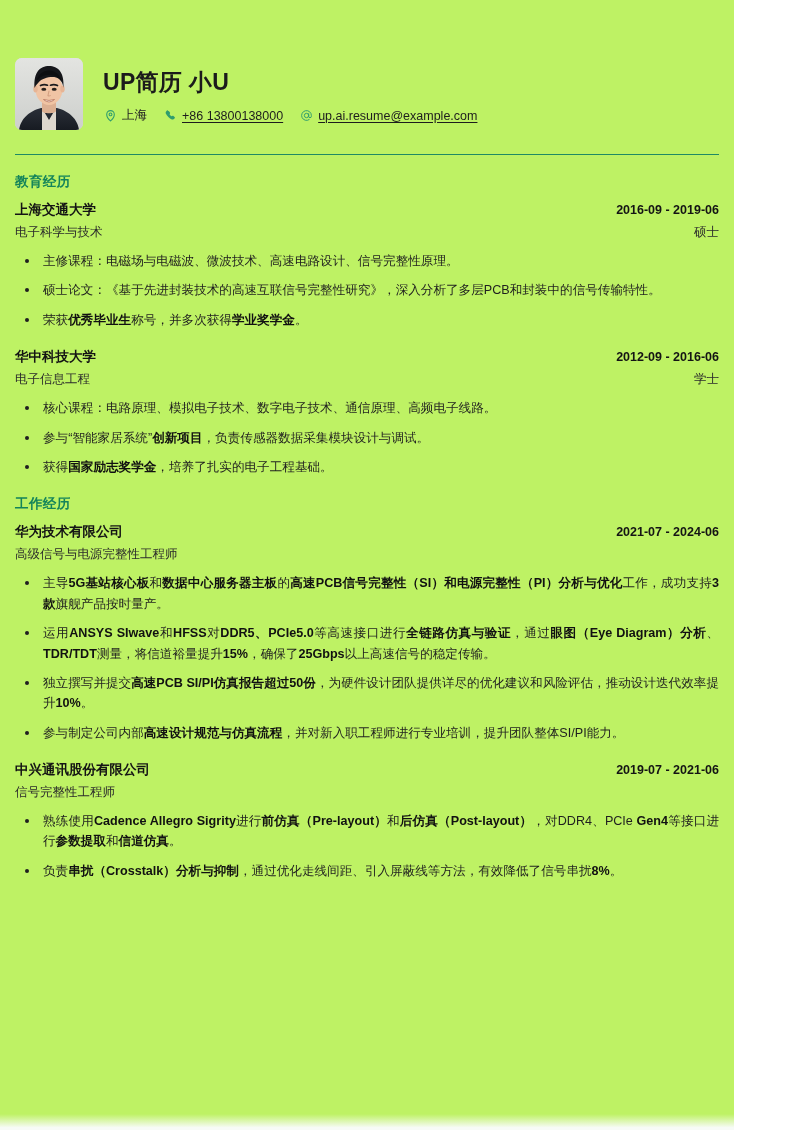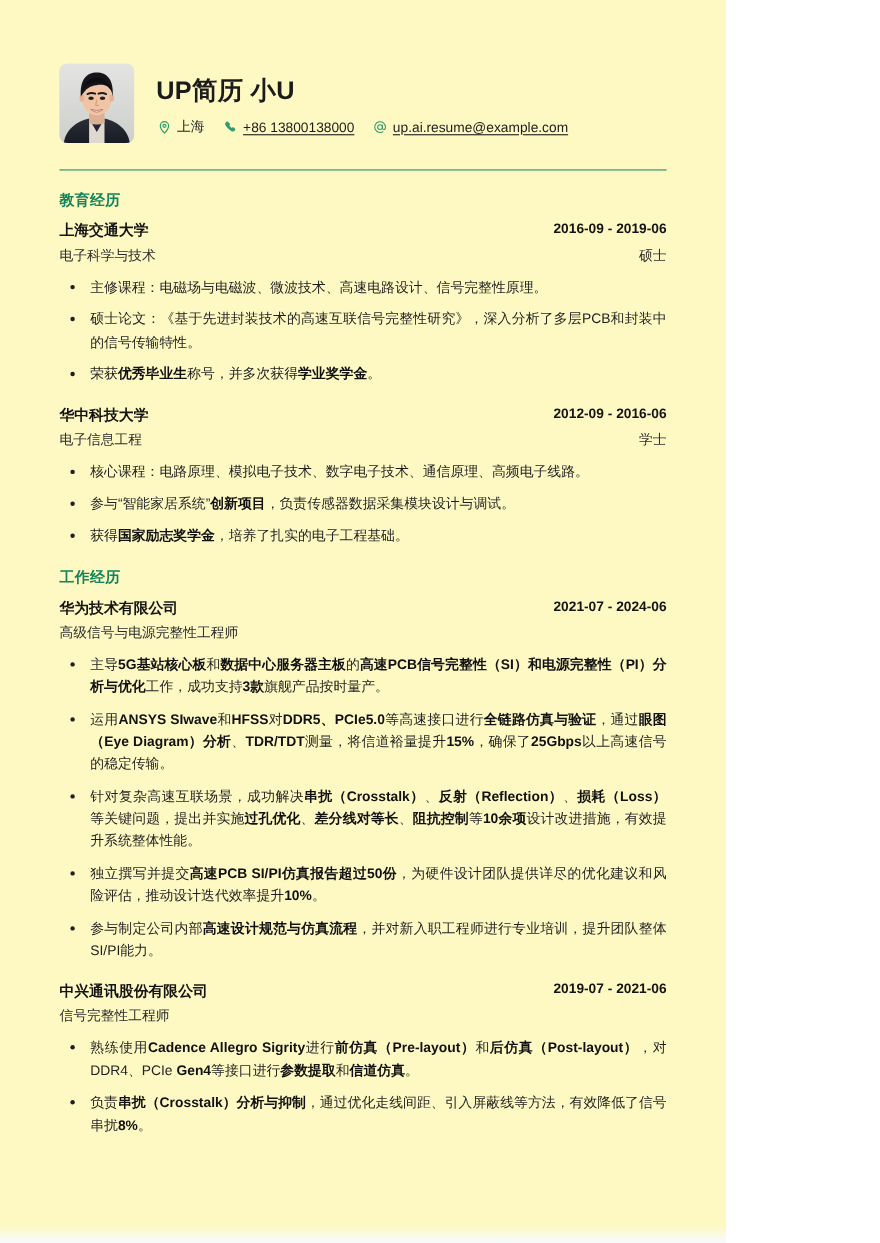--- a/index.html
+++ b/index.html
@@ -4,25 +4,25 @@
 <style>
   html, body {
     margin: 0;
     padding: 0;
     background: #ffffff;
   }
   body {
     font-family: "Liberation Sans", "DejaVu Sans", sans-serif;
   }
   .page {
-    width: 660px;
+    width: 734px;
     height: 1130px;
-    background: #fef9c3;
+    background: #bef264;
     box-sizing: border-box;
-    padding: 0 54px;
+    padding: 0 15px;
     position: relative;
     overflow: hidden;
     color: #1c1c1c;
   }
 
   
   .header {
     display: flex;
     align-items: flex-start;
     padding-top: 58px;
@@ -97,21 +97,21 @@
     font-weight: bold;
     font-size: 13.5px;
     letter-spacing: 0.4px;
     margin-bottom: 10px;
   }
   .entry { margin-bottom: 2px; }
   .entry + .entry { margin-top: 18px; }
   .entry-row {
     display: flex;
     justify-content: space-between;
-    align-items: flex-start;
+    align-items: center;
   }
   .entry-org {
     font-size: 13.5px;
     font-weight: bold;
     color: #141414;
   }
   .entry-date {
     font-size: 12.5px;
     font-weight: bold;
     color: #141414;
@@ -291,21 +291,20 @@
             <div class="entry-org">华为技术有限公司</div>
             <div class="entry-date">2021-07 - 2024-06</div>
           </div>
           <div class="entry-row sub">
             <div class="entry-major">高级信号与电源完整性工程师</div>
             <div class="entry-degree"></div>
           </div>
           <ul class="bullets">
             <li>主导<b>5G基站核心板</b>和<b>数据中心服务器主板</b>的<b>高速PCB信号完整性（SI）和电源完整性（PI）分析与优化</b>工作，成功支持<b>3款</b>旗舰产品按时量产。</li>
             <li>运用<b>ANSYS SIwave</b>和<b>HFSS</b>对<b>DDR5、PCIe5.0</b>等高速接口进行<b>全链路仿真与验证</b>，通过<b>眼图（Eye Diagram）分析</b>、<b>TDR/TDT</b>测量，将信道裕量提升<b>15%</b>，确保了<b>25Gbps</b>以上高速信号的稳定传输。</li>
-            <li>针对复杂高速互联场景，成功解决<b>串扰（Crosstalk）</b>、<b>反射（Reflection）</b>、<b>损耗（Loss）</b>等关键问题，提出并实施<b>过孔优化</b>、<b>差分线对等长</b>、<b>阻抗控制</b>等<b>10余项</b>设计改进措施，有效提升系统整体性能。</li>
             <li>独立撰写并提交<b>高速PCB SI/PI仿真报告超过50份</b>，为硬件设计团队提供详尽的优化建议和风险评估，推动设计迭代效率提升<b>10%</b>。</li>
             <li>参与制定公司内部<b>高速设计规范与仿真流程</b>，并对新入职工程师进行专业培训，提升团队整体SI/PI能力。</li>
           </ul>
         </div>
         <div class="entry">
           <div class="entry-row">
             <div class="entry-org">中兴通讯股份有限公司</div>
             <div class="entry-date">2019-07 - 2021-06</div>
           </div>
           <div class="entry-row sub">

